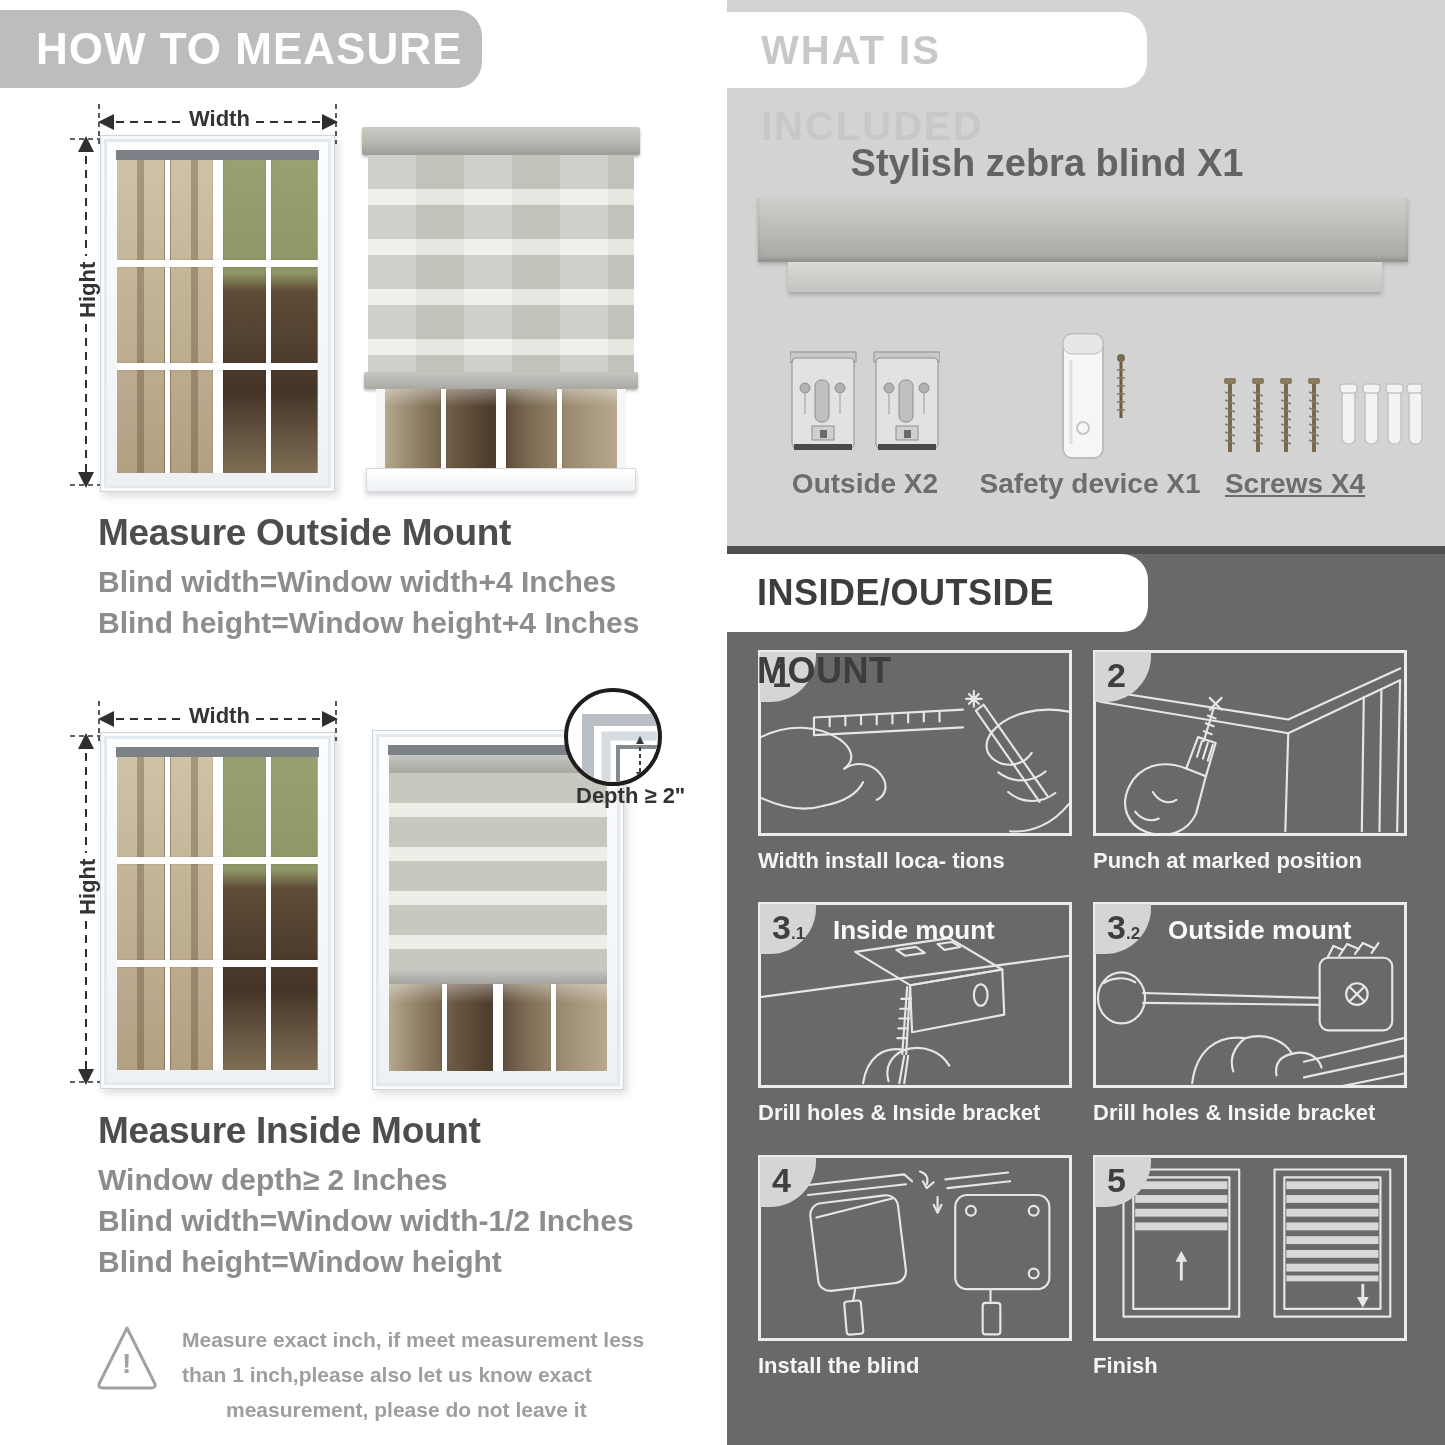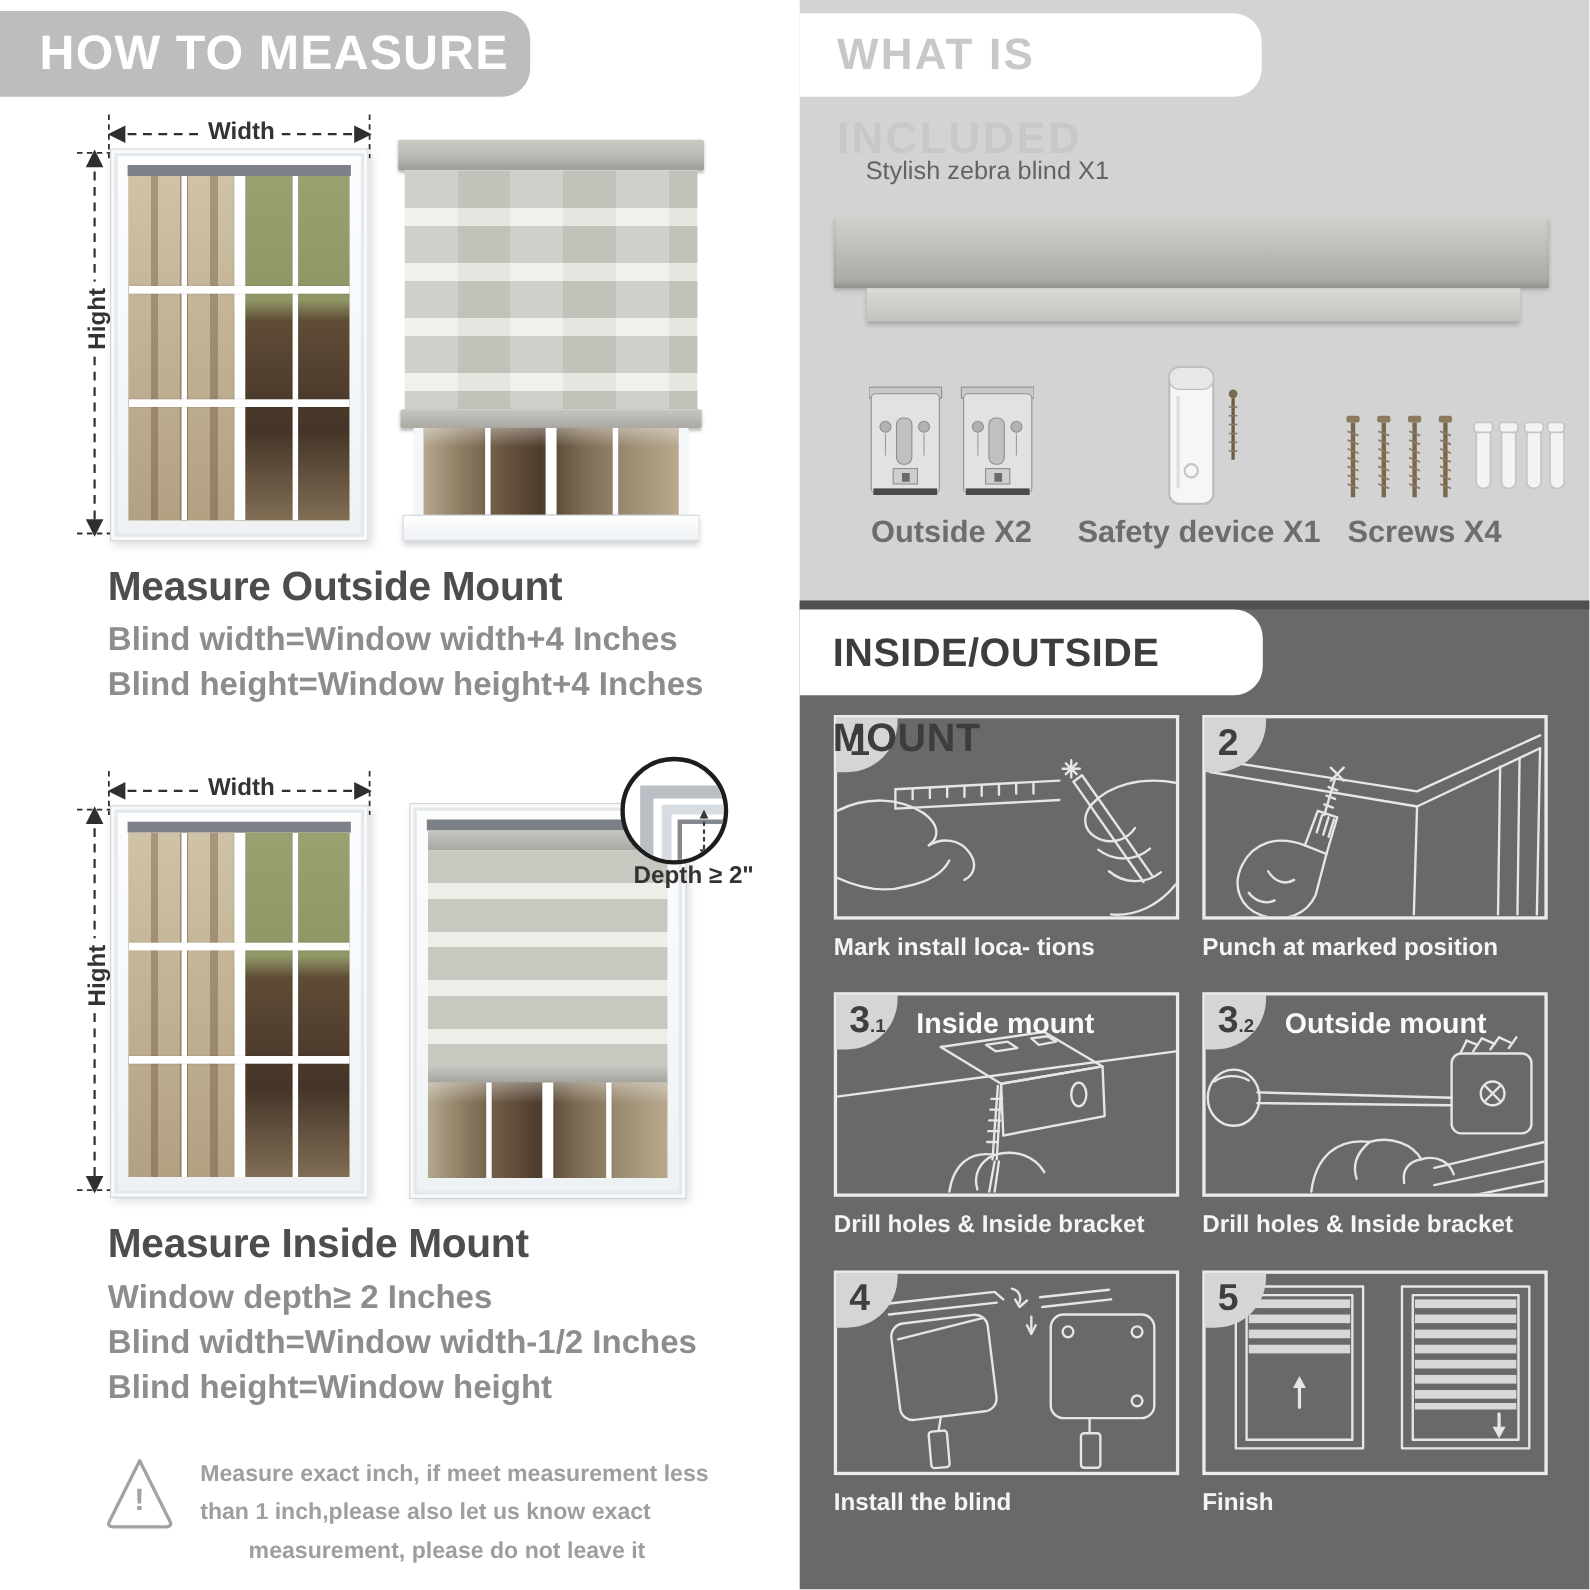--- a/index.html
+++ b/index.html
@@ -69,21 +69,21 @@
 
   
   .inset{border:4px solid #1d1d1d;border-radius:50%;background:#ffffff;overflow:hidden;box-sizing:border-box;}
 
   
   .m-title{font-size:37px;font-weight:bold;color:#4d4d4d;letter-spacing:-.3px;}
   .m-line{font-size:30px;font-weight:bold;color:#8d8d8d;}
   .warn-line{font-size:21px;font-weight:bold;color:#9e9e9e;line-height:35px;}
 
   
-  .blind-title{font-size:23px;font-weight:normal;color:#636363;text-align:left;}
+  .blind-title{font-size:38px;font-weight:bold;color:#636363;text-align:center;}
   .headrail{background:linear-gradient(180deg,#cfcfcb 0%,#bdbdb9 45%,#a6a6a2 100%);
     box-shadow:inset 0 -4px 4px rgba(0,0,0,.12), 0 2px 4px rgba(0,0,0,.2);}
   .headrail2{background:linear-gradient(180deg,#dadad6,#c2c2be);box-shadow:0 3px 4px rgba(0,0,0,.2);}
   .item-label{font-size:28px;font-weight:bold;color:#6d6d6d;text-align:center;}
 
   
   .panel{position:absolute;width:314px;height:186px;border:3px solid #ececec;
     box-sizing:border-box;background:#696969;}
   .panel svg{position:absolute;left:0;top:0;width:100%;height:100%;}
   .badge{position:absolute;left:-1px;top:-1px;width:56px;height:50px;background:#d5d5d5;
@@ -288,21 +288,21 @@
         <rect x="147" y="18" width="13" height="54" rx="6"></rect>
       <rect x="170" y="18" width="13" height="54" rx="6"></rect>
         <rect x="191" y="18" width="13" height="54" rx="6"></rect>
       <rect x="122" y="12" width="17" height="9" rx="3"></rect>
         <rect x="145" y="12" width="17" height="9" rx="3"></rect>
       <rect x="168" y="12" width="17" height="9" rx="3"></rect>
         <rect x="189" y="12" width="15" height="9" rx="3"></rect>
     </g>
   </svg>
 </div>
-<div class="abs item-label nowrap" style="left:1215px;top:468px;width:160px;">Screws X4</div>
+<div class="abs item-label nowrap" style="left:1215px;top:468px;width:160px;text-decoration:underline;">Screws X4</div>
 
 <div class="abs hdr-mount">INSIDE/OUTSIDE MOUNT</div>
 
 <div class="panel" style="left:758px;top:650px;">
   <div class="badge">
     <span class="n">1</span><span class="s"></span>
   </div>
   <svg viewBox="0 0 314 180" class="line-art">
     <path d="M54,64 L206,56 M54,82 L206,74 M54,64 L54,82"></path>
     <path d="M70,64 v9 M86,63 v9 M102,62 v9 M118,62 v9 M134,61 v9 M150,60 v9 M166,59 v9 M182,59 v9"></path>
@@ -313,21 +313,21 @@
     <path d="M242,120 C256,131 276,131 290,119"></path>
     <path d="M252,140 C266,152 286,152 300,141"></path>
     <path d="M314,152 C298,172 276,182 254,180"></path>
     <path d="M0,84 C28,70 58,72 80,86"></path>
     <path d="M80,86 C94,96 96,108 85,116"></path>
     <path d="M85,116 C98,108 114,111 122,122 C130,132 128,143 118,148"></path>
     <path d="M0,146 C22,156 44,160 64,154"></path>
     <path d="M64,154 C84,150 98,142 104,130"></path>
   </svg>
 </div>
-<div class="abs caption nowrap" style="left:758px;top:848px;">Mark install loca- tions</div>
+<div class="abs caption nowrap" style="left:758px;top:848px;">Width install loca- tions</div>
 
 <div class="panel" style="left:1093px;top:650px;">
   <div class="badge">
     <span class="n">2</span><span class="s"></span>
   </div>
   <svg viewBox="0 0 314 180" class="line-art">
     <path d="M4,48 L196,80 L310,26"></path>
     <path d="M4,36 L196,66 L310,14"></path>
     <path d="M196,80 L193,180"></path>
     <path d="M310,26 L307,180 M291,35 L289,180 M273,43 L271,180"></path>

